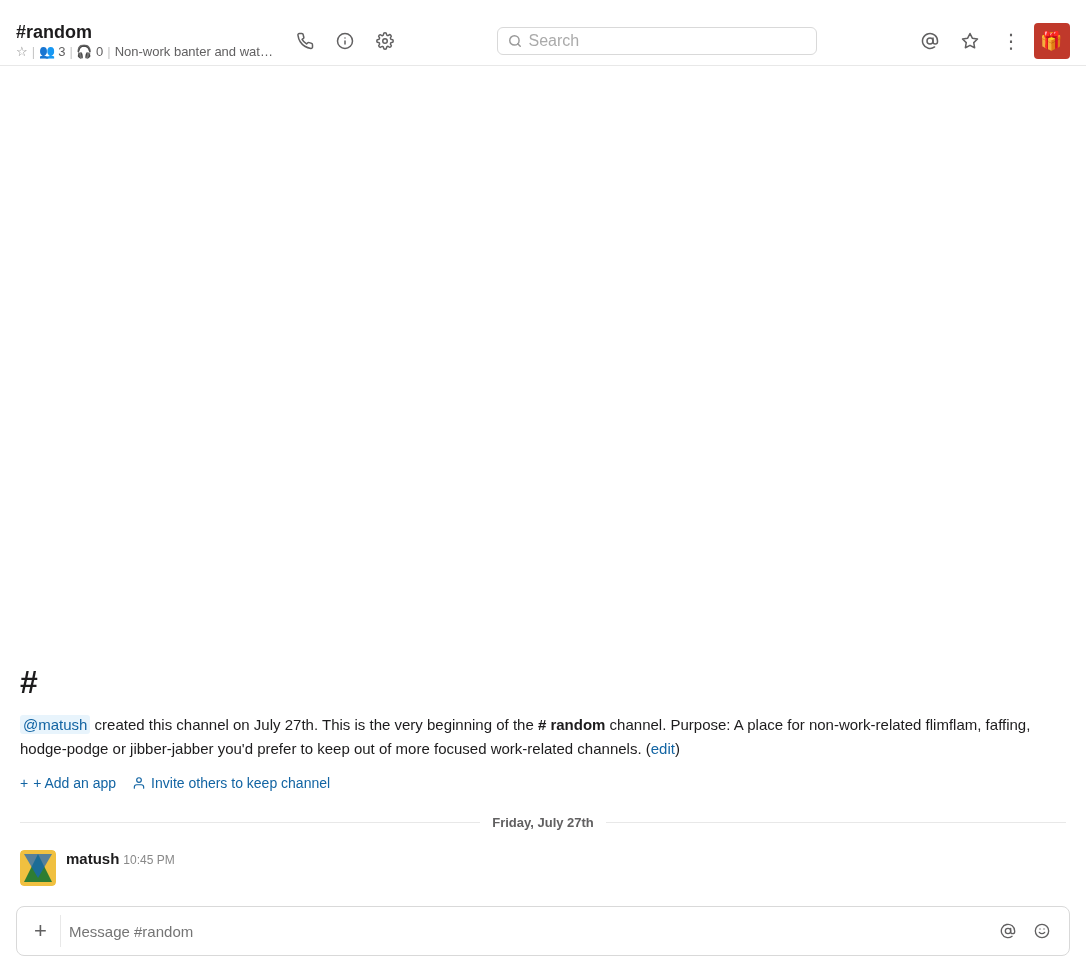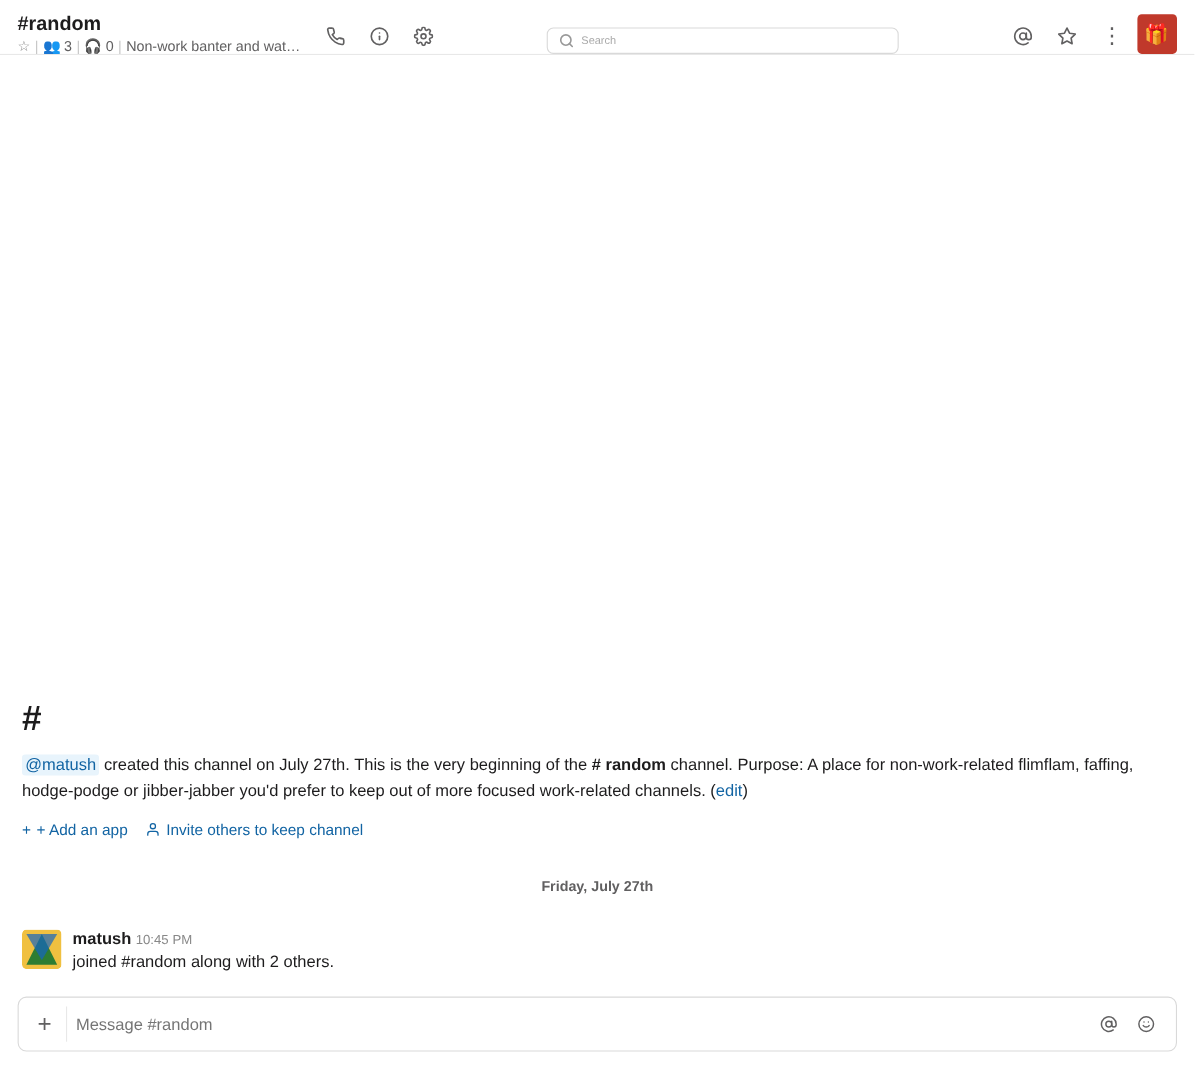--- a/index.html
+++ b/index.html
@@ -1,26 +1,27 @@
 <!DOCTYPE html>
 <html><head>
   <meta charset="utf-8">
   <style>
     * { box-sizing: border-box; margin: 0; padding: 0; }
     body { font-family: -apple-system, BlinkMacSystemFont, 'Segoe UI', Helvetica, Arial, sans-serif; background: #fff; color: #1d1c1d; font-size: 15px; height: 972px; width: 1086px; overflow: hidden; display: flex; flex-direction: column; }
 
     
     .header {
       display: flex;
-      align-items: flex-end;
+      align-items: center;
       padding: 0 16px;
       height: 50px;
       border-bottom: 1px solid #e8e8e8;
       flex-shrink: 0;
       gap: 8px;
+      margin-top: 16px;
     }
     .header-left {
       display: flex;
       flex-direction: column;
       flex: 0 0 auto;
       margin-right: 8px;
     }
     .channel-title {
       font-size: 18px;
       font-weight: 900;
@@ -47,21 +48,21 @@
       display: flex;
       align-items: center;
       border: 1px solid #d9d9d9;
       border-radius: 6px;
       padding: 4px 10px;
       width: 320px;
       gap: 6px;
       background: #fff;
       cursor: text;
     }
-    .search-placeholder { color: #aaa; font-size: 10px; }
+    .search-placeholder { color: #aaa; font-size: 16px; }
     .header-icon-btn {
       width: 32px;
       height: 32px;
       display: flex;
       align-items: center;
       justify-content: center;
       border-radius: 4px;
       cursor: pointer;
       color: #616061;
       font-size: 18px;
@@ -136,21 +137,20 @@
       cursor: pointer;
       text-decoration: none;
     }
 
     
     .date-divider {
       display: flex;
       align-items: center;
       margin: 16px 0;
       gap: 12px;
-      flex-direction: column;
     }
     .date-divider-line { flex: 1; height: 1px; background: #e8e8e8; }
     .date-divider-text { font-size: 13px; font-weight: 700; color: #616061; white-space: nowrap; }
 
     
     .message {
       display: flex;
       align-items: flex-start;
       gap: 10px;
       padding: 4px 0;
@@ -334,21 +334,20 @@
           <rect width="36" height="36" fill="#f0c040" rx="4"></rect>
           <polygon points="18,4 32,32 4,32" fill="#2e7d32"></polygon>
           <polygon points="4,4 18,28 32,4" fill="#1565c0" opacity="0.7"></polygon>
         </svg>
       </div>
       <div class="message-content">
         <div class="message-header">
           <span class="message-author">matush</span>
           <span class="message-time">10:45 PM</span>
         </div>
-        <div class="message-text">joined #random along with 2 others.</div>
       </div>
     </div>
 
   </div>
 
   <div class="message-input-bar">
     <button class="input-plus-btn" title="Add">
       <span>+</span>
     </button>
     <input class="message-input" type="text" placeholder="Message #random" style="">

